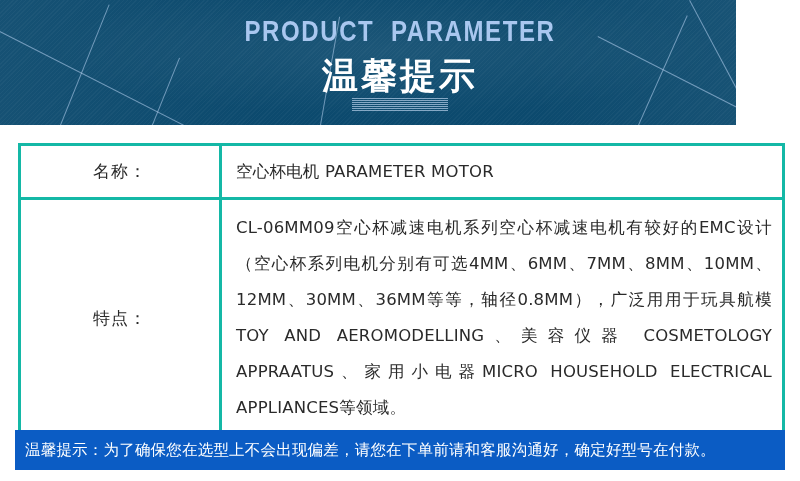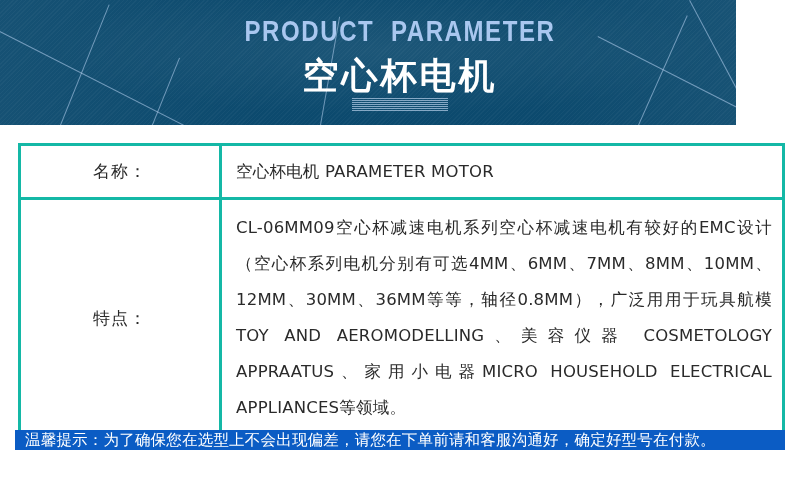--- a/index.html
+++ b/index.html
@@ -127,21 +127,21 @@
     font-size: 16.5px;
     text-align: justify;
     text-justify: inter-ideograph;
     vertical-align: top;
   }
 
   
   .notice {
     position: absolute;
     left: 15px; top: 430px;
-    width: 770px; height: 20px;
+    width: 770px; height: 40px;
     background: #0b5cc4;
     color: #ffffff;
     font-size: 15.5px;
     font-family: "DejaVu Sans", "Liberation Sans", sans-serif;
     display: flex;
     align-items: center;
     padding-left: 10px;
     box-sizing: border-box;
     letter-spacing: .2px;
     white-space: nowrap;
@@ -158,21 +158,21 @@
   <div class="diag d2"></div>
   <div class="diag d3"></div>
   <div class="diag d4"></div>
   <div class="diag d5"></div>
   <div class="diag d6"></div>
   <div class="diag d7"></div>
   <div class="diag d8"></div>
 
   <div class="banner-en">PRODUCT  PARAMETER</div>
 
-  <div class="banner-cn">空心杯电机</div>
+  <div class="banner-cn">温馨提示</div>
 
   <div class="banner-stripes"></div>
 </div>
 
 <table class="spec-table">
   <tbody>
     <tr class="r1">
       <td class="lbl">名称：</td>
       <td class="val">空心杯电机 PARAMETER MOTOR</td>
     </tr>

